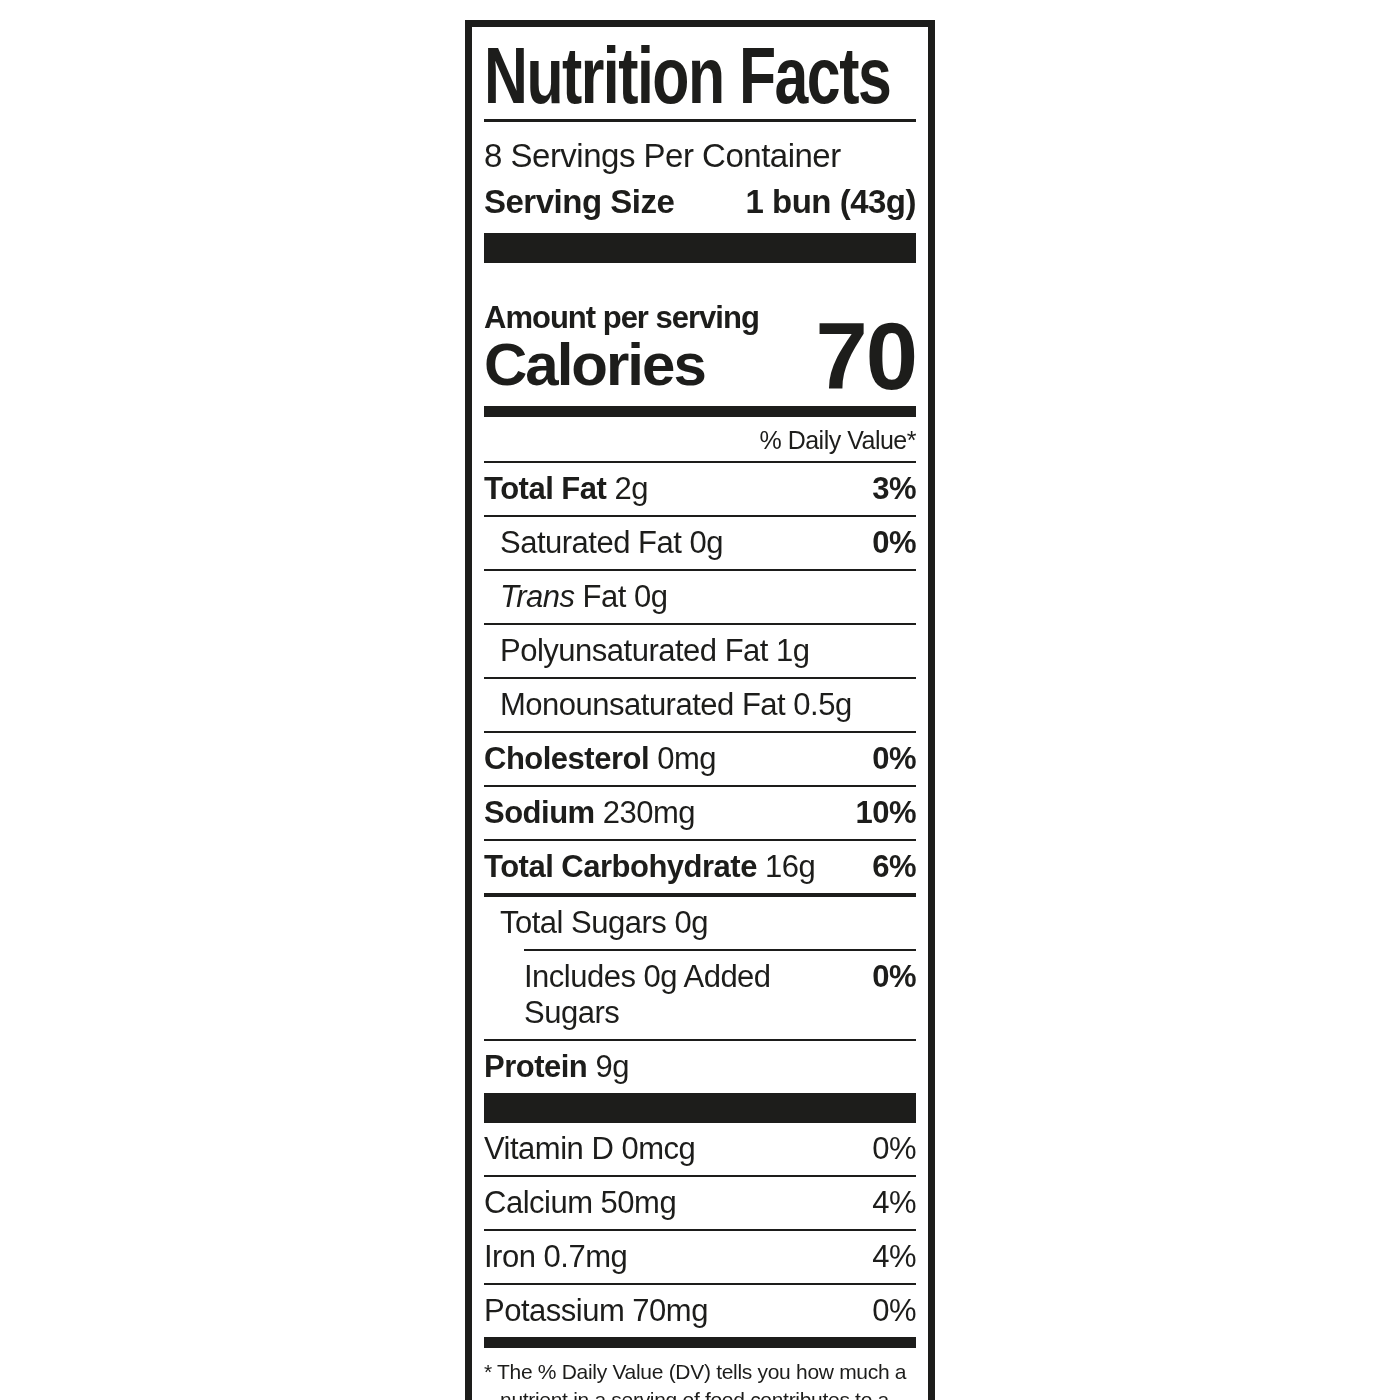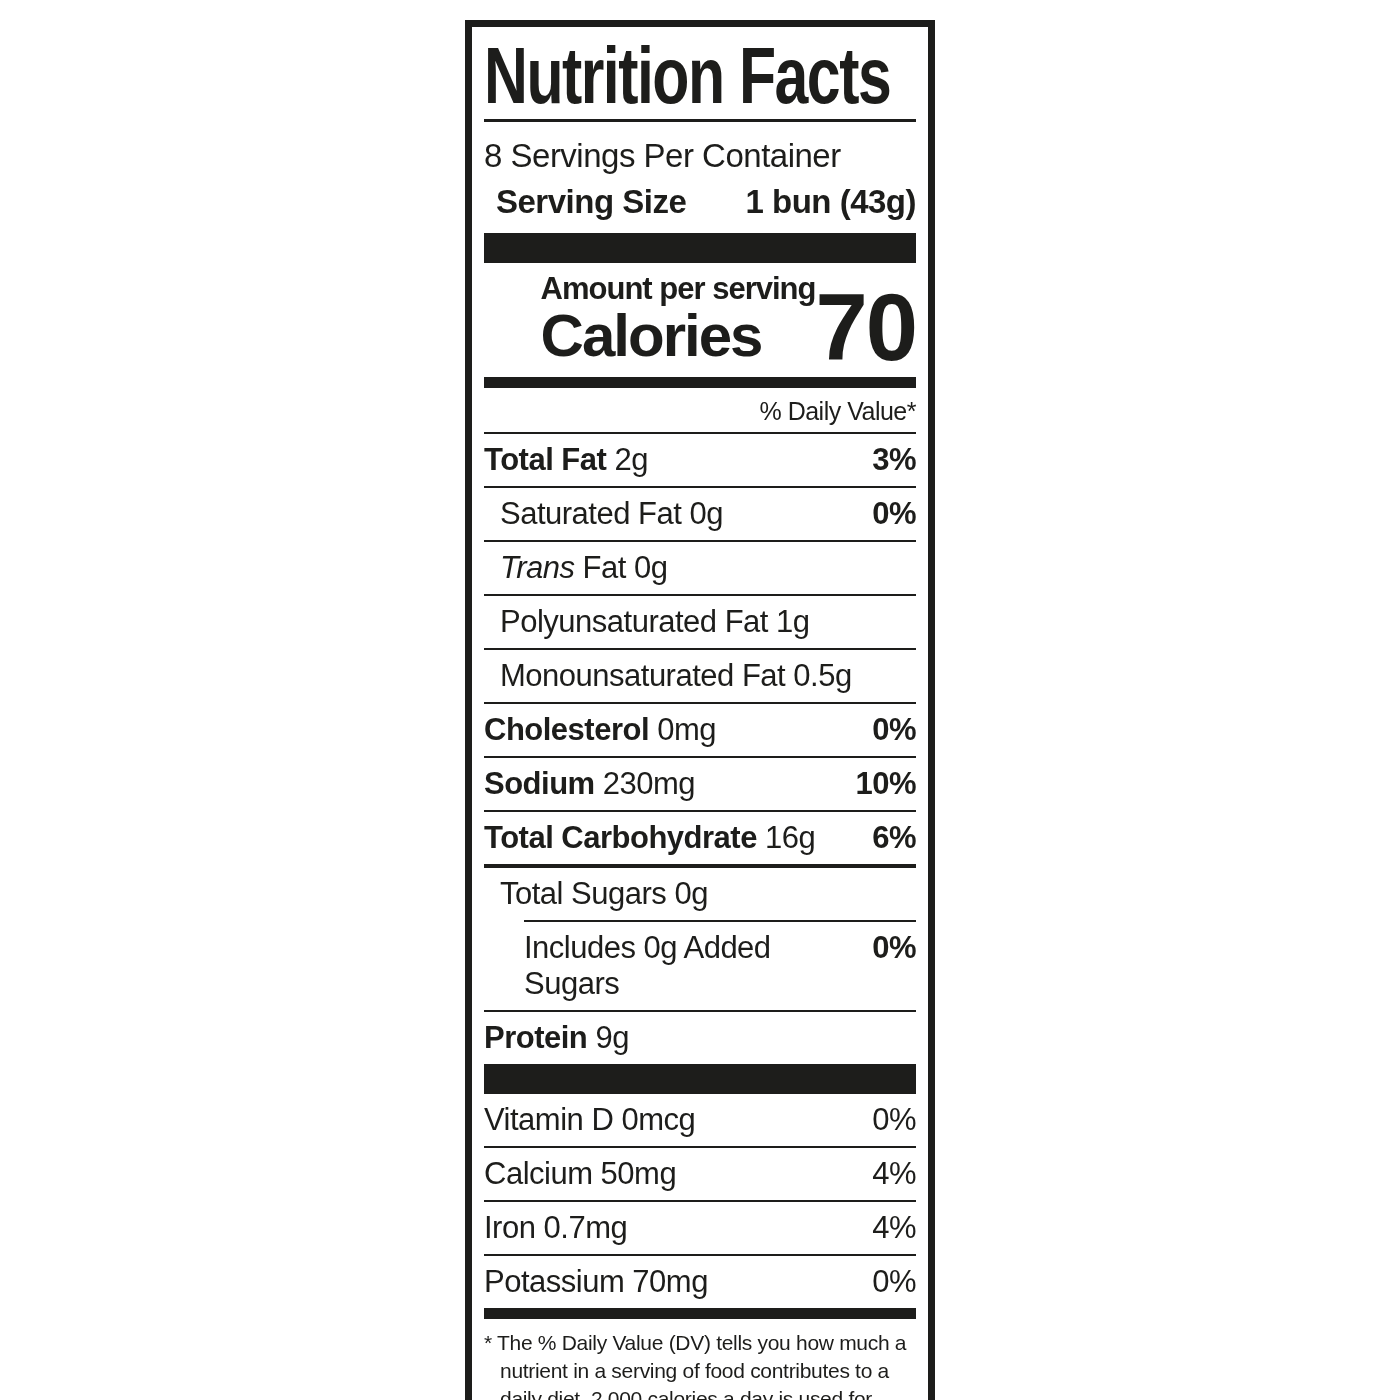--- a/index.html
+++ b/index.html
@@ -26,25 +26,26 @@
   }
   .hr { border-top: 2px solid #1d1d1b; height: 0; }
   .hr-title { border-top: 3px solid #1d1d1b; height: 0; }
   .hr.ind { margin-left: 40px; }
   .bar { background: #1d1d1b; }
   .bar.thick { height: 30px; }
   .bar.med { height: 11px; }
   .servings { font-size: 33px; line-height: 38px; padding: 15px 0 2px 0; }
   .serving-size {
     display: flex; justify-content: space-between; align-items: baseline;
-    font-size: 33px; font-weight: bold; line-height: 40px; padding: 5px 0 11px 0; margin-left: 12px;
+    font-size: 33px; font-weight: bold; line-height: 40px; padding: 5px 0 11px 0;
   }
   .calories-block {
-    display: flex; justify-content: flex-end; align-items: flex-end;
+    display: flex; justify-content: space-between; align-items: flex-end;
     padding: 8px 0 12px 0;
+    margin-top: 29px;
   }
   .amount-per-serving { font-size: 31px; font-weight: bold; line-height: 36px; letter-spacing: -1px; }
   .calories-word { font-size: 60px; font-weight: bold; line-height: 58px; letter-spacing: -2px; }
   .calories-value { font-size: 94px; font-weight: bold; line-height: 74px; letter-spacing: -2px; }
   .dv-header { text-align: right; font-size: 25px; font-weight: normal; line-height: 26px; padding: 10px 0 8px 0; }
   .row {
     display: flex; justify-content: space-between; align-items: baseline;
     font-size: 31px; line-height: 36px; padding: 8px 0;
   }
   .row .nm b { font-weight: bold; }

